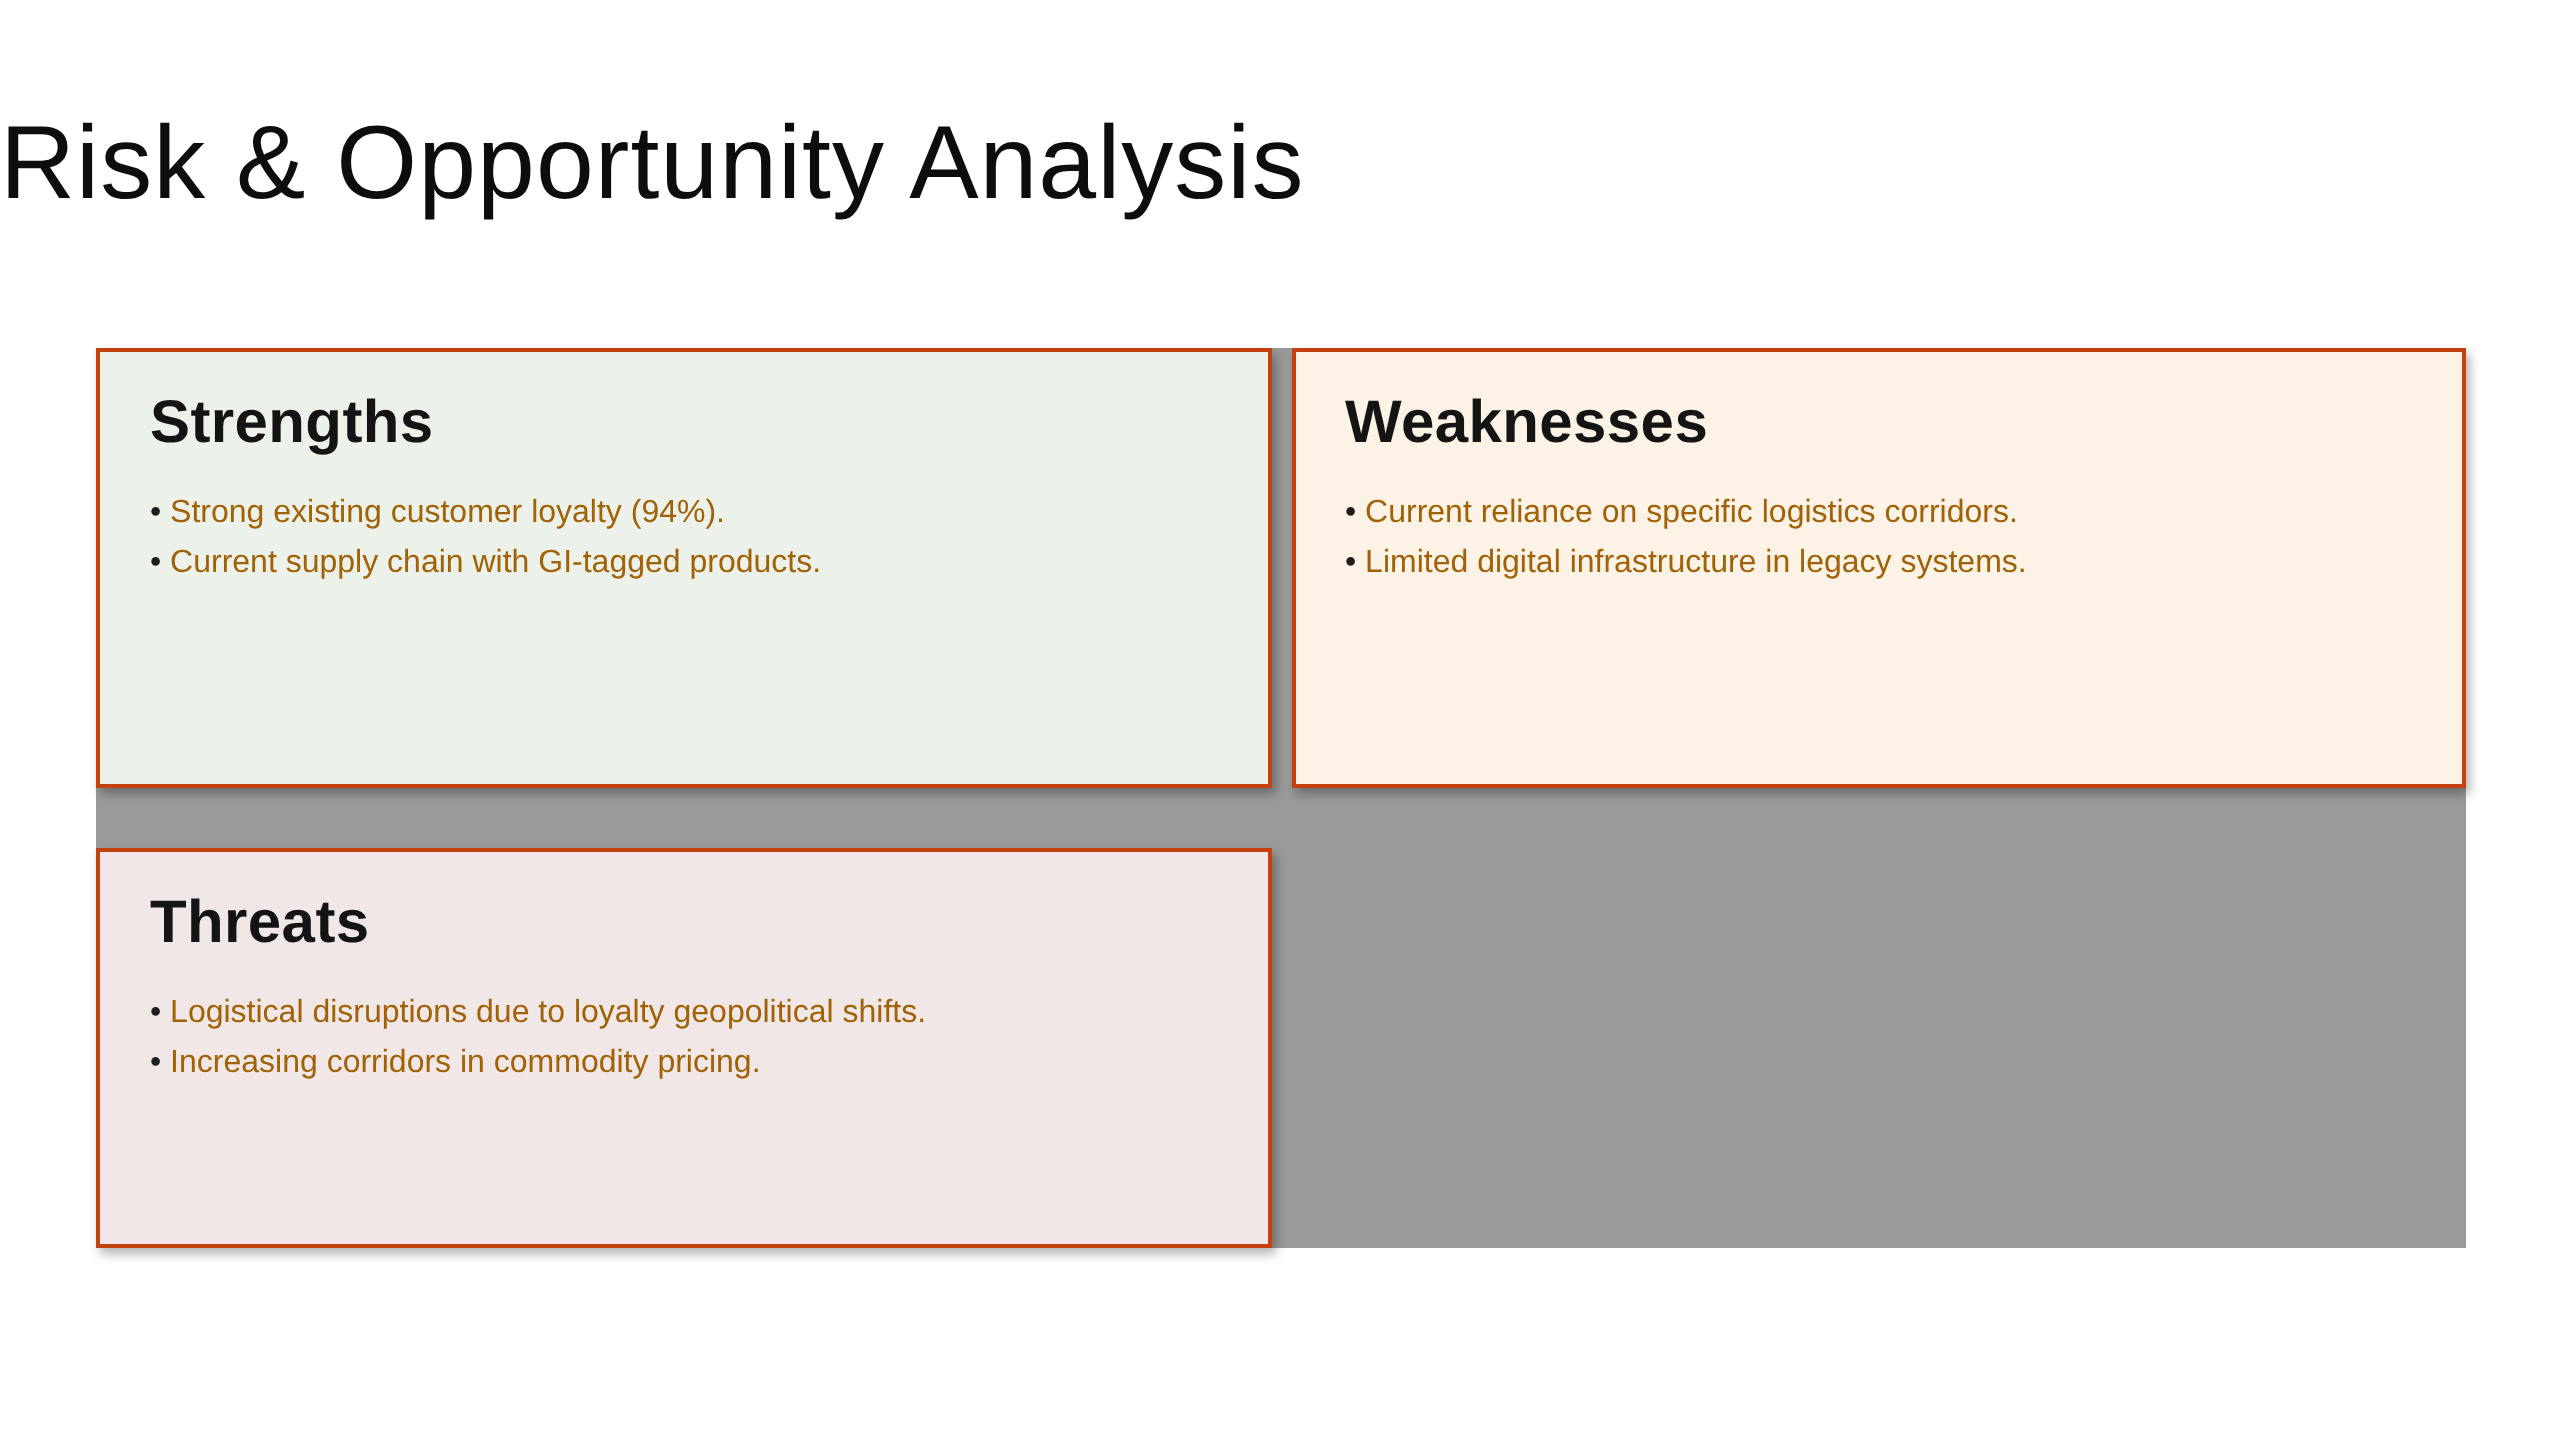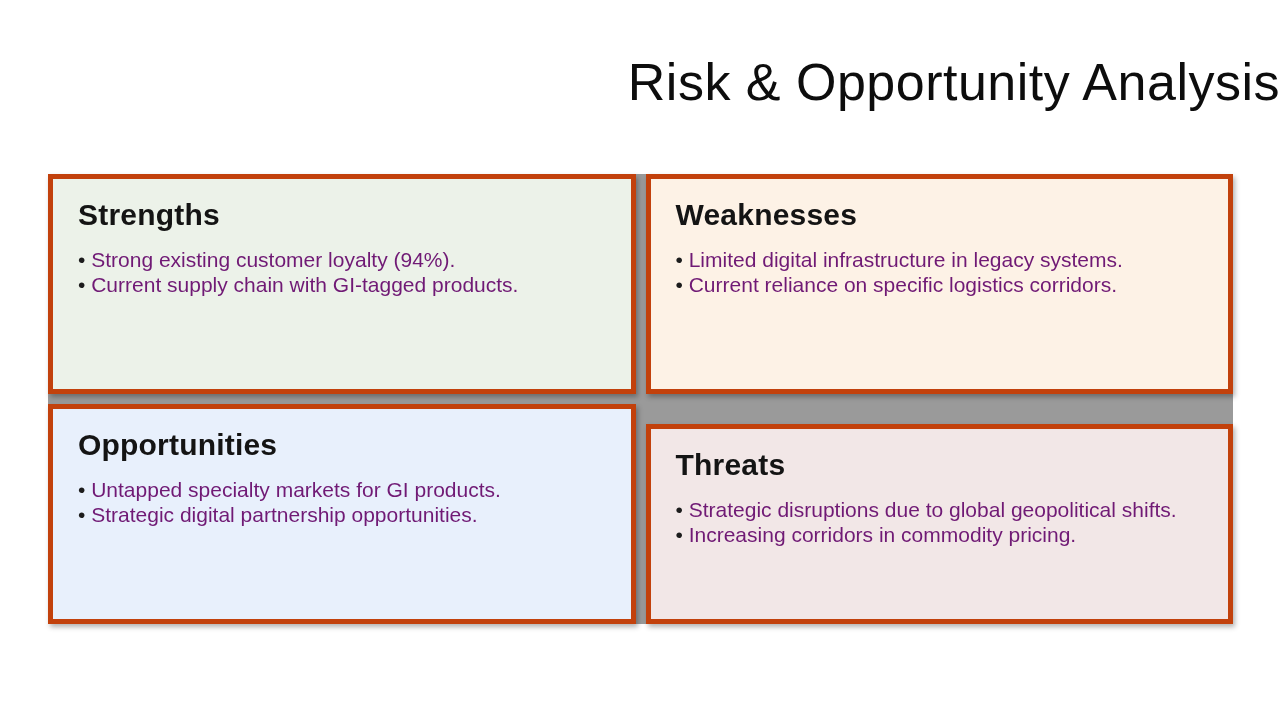--- a/index.html
+++ b/index.html
@@ -15,58 +15,58 @@
     position: relative;
     width: 1280px;
     height: 720px;
     background: #ffffff;
   }
   .slide-title {
     position: absolute;
     top: 52px;
     left: 0;
     width: 1280px;
-    text-align: right;
+    text-align: left;
     font-size: 52px;
     font-weight: 300;
     letter-spacing: 0.5px;
     color: #0d0d0d;
     margin: 0;
   }
   .swot-grid {
     position: absolute;
     left: 48px;
     top: 174px;
     width: 1185px;
     height: 450px;
     display: grid;
     grid-template-columns: 1fr 1fr;
     grid-template-rows: 1fr 1fr;
     gap: 10px;
     background: #9a9a9a; 
   }
   .quadrant {
     box-sizing: border-box;
-    border: 5px solid #c2410c;
+    border: 2px solid #c2410c;
     box-shadow: 2px 3px 5px rgba(0,0,0,0.30);
     padding: 17px 26px 28px 25px;
     overflow: hidden;
   }
   .quadrant-heading {
     margin: 0 0 13px 0;
     font-size: 30px;
     line-height: 1.25;
     font-weight: 700;
     color: #141414;
     letter-spacing: 0.2px;
   }
   .bullet {
-    font-size: 21px;
+    font-size: 16px;
     line-height: 25px;
-    color: #701a75;
+    color: #a16207;
   }
   .bullet::before {
     content: "\2022\00a0";
     color: #1c1c1c;
   }
 </style>
 </head>
 <body>
 
 <div class="slide">
@@ -76,30 +76,25 @@
   <div class="swot-grid">
 
     <div class="quadrant" style="background: rgb(236, 242, 233);">
       <h2 class="quadrant-heading">Strengths</h2>
       <div class="bullet">Strong existing customer loyalty (94%).</div>
       <div class="bullet">Current supply chain with GI-tagged products.</div>
     </div>
 
     <div class="quadrant" style="background: rgb(253, 242, 230);">
       <h2 class="quadrant-heading">Weaknesses</h2>
+      <div class="bullet">Current reliance on specific logistics corridors.</div>
       <div class="bullet">Limited digital infrastructure in legacy systems.</div>
-      <div class="bullet">Current reliance on specific logistics corridors.</div>
     </div>
 
-    <div class="quadrant" style="background: rgb(232, 240, 252);">
-      <h2 class="quadrant-heading">Opportunities</h2>
-      <div class="bullet">Untapped specialty markets for GI products.</div>
-      <div class="bullet">Strategic digital partnership opportunities.</div>
-    </div>
 
     <div class="quadrant" style="background: rgb(242, 231, 231); margin-top: 20px;">
       <h2 class="quadrant-heading">Threats</h2>
-      <div class="bullet">Strategic disruptions due to global geopolitical shifts.</div>
+      <div class="bullet">Logistical disruptions due to loyalty geopolitical shifts.</div>
       <div class="bullet">Increasing corridors in commodity pricing.</div>
     </div>
 
   </div>
 </div>
 
 </body></html>

